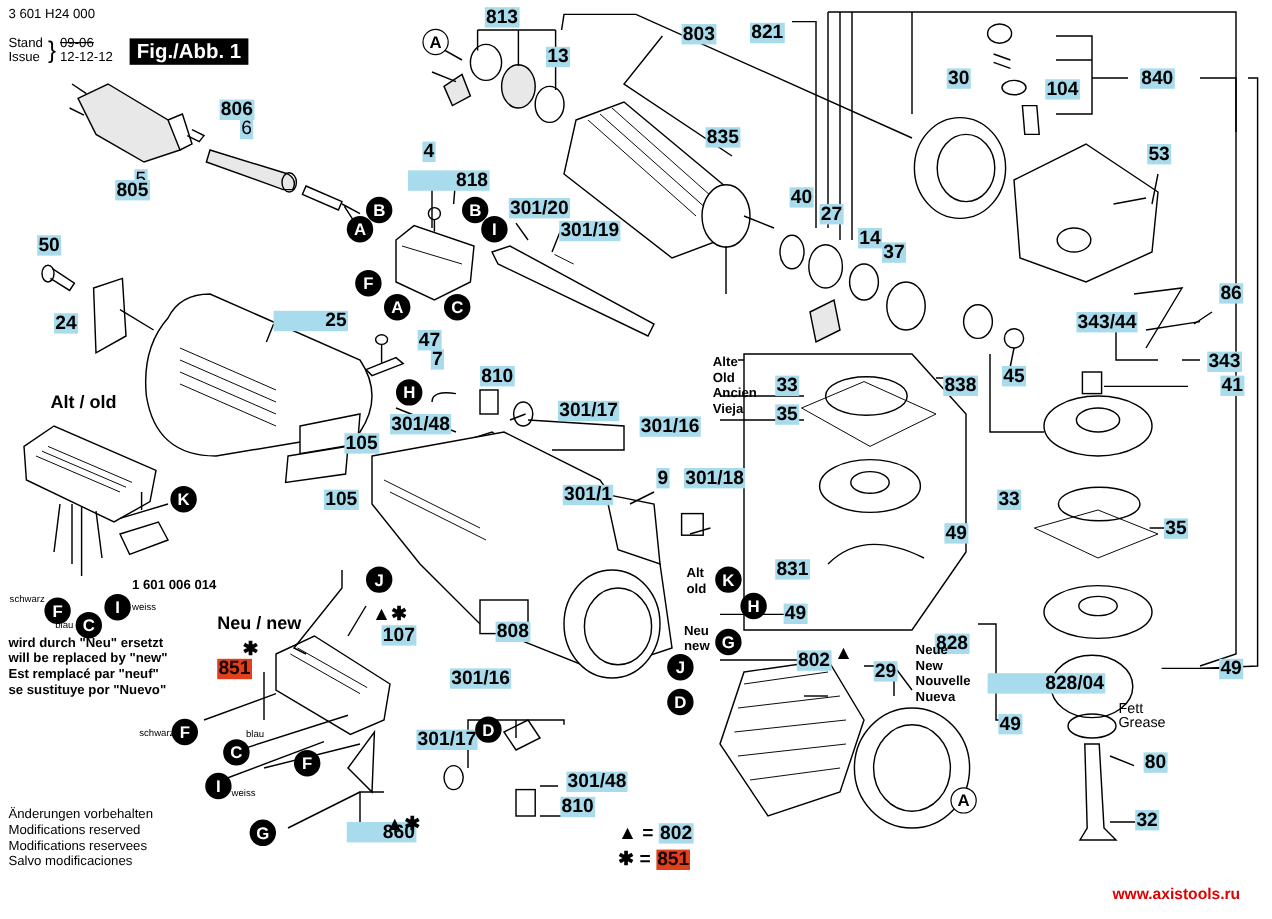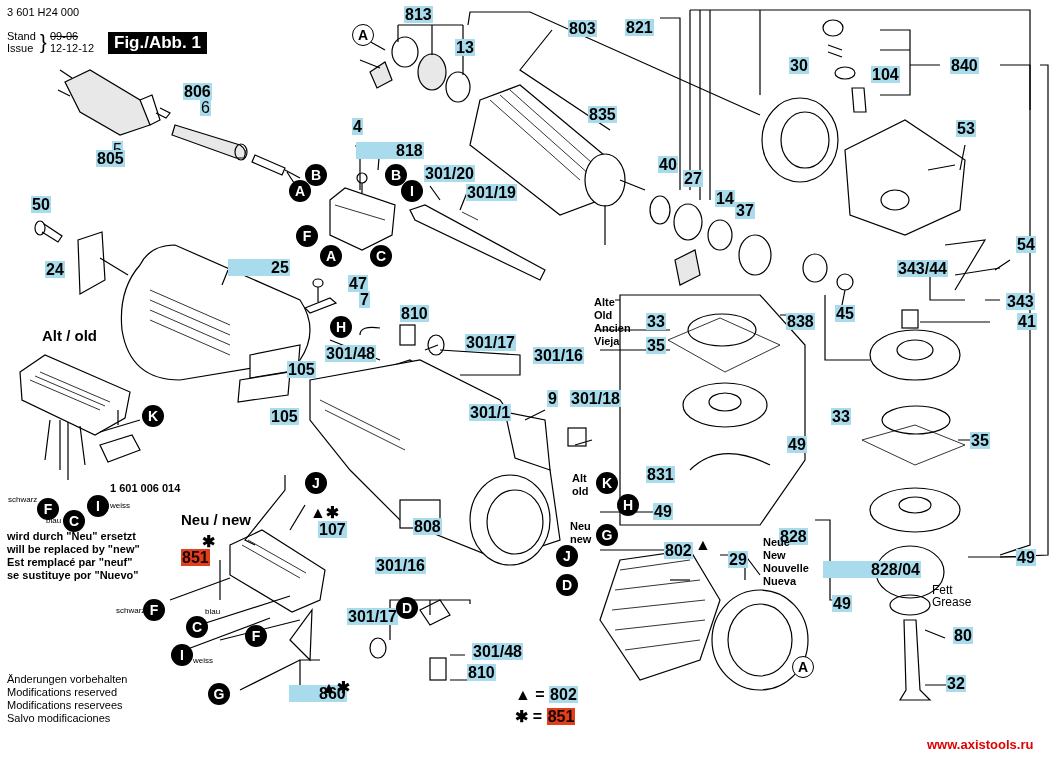--- a/index.html
+++ b/index.html
@@ -211,21 +211,21 @@
   <span class="pn" style="left:404px;top:6px;">813</span>
   <span class="pn" style="left:568px;top:20px;">803</span>
   <span class="pn" style="left:625px;top:19px;">821</span>
   <span class="pn" style="left:455px;top:39px;">13</span>
   <span class="pn" style="left:588px;top:106px;">835</span>
   <span class="pn" style="left:183px;top:83px;">806</span>
   <span class="pn" style="left:200px;top:99px;font-weight:normal;">6</span>
   <span class="pn" style="left:112px;top:141px;font-weight:normal;">5</span>
   <span class="pn" style="left:96px;top:150px;">805</span>
   <span class="pn" style="left:352px;top:118px;">4</span>
-  <span class="pn" style="left:356px;top:142px;padding-left:40px;">818</span>
+  <span class="pn" style="left:340px;top:142px;padding-left:40px;">818</span>
   <span class="pn" style="left:424px;top:165px;">301/20</span>
   <span class="pn" style="left:466px;top:184px;">301/19</span>
   <span class="pn" style="left:31px;top:196px;">50</span>
   <span class="pn" style="left:45px;top:261px;">24</span>
   <span class="pn" style="left:228px;top:259px;padding-left:43px;">25</span>
   <span class="pn" style="left:348px;top:275px;">47</span>
   <span class="pn" style="left:359px;top:291px;">7</span>
   <span class="pn" style="left:400px;top:305px;">810</span>
   <span class="pn" style="left:325px;top:345px;">301/48</span>
   <span class="pn" style="left:465px;top:334px;">301/17</span>
@@ -246,21 +246,21 @@
   <span class="pn" style="left:472px;top:643px;">301/48</span>
   <span class="pn" style="left:467px;top:664px;">810</span>
   <span class="pn" style="left:658px;top:156px;">40</span>
   <span class="pn" style="left:683px;top:170px;">27</span>
   <span class="pn" style="left:715px;top:190px;">14</span>
   <span class="pn" style="left:735px;top:202px;">37</span>
   <span class="pn" style="left:789px;top:57px;">30</span>
   <span class="pn" style="left:871px;top:66px;">104</span>
   <span class="pn" style="left:950px;top:57px;">840</span>
   <span class="pn" style="left:956px;top:120px;">53</span>
-  <span class="pn" style="left:1016px;top:236px;">54</span>
+  <span class="pn" style="left:1016px;top:236px;">86</span>
   <span class="pn" style="left:897px;top:260px;">343/44</span>
   <span class="pn" style="left:1006px;top:293px;">343</span>
   <span class="pn" style="left:786px;top:313px;">838</span>
   <span class="pn" style="left:835px;top:305px;">45</span>
   <span class="pn" style="left:1017px;top:313px;">41</span>
   <span class="pn" style="left:646px;top:313px;">33</span>
   <span class="pn" style="left:646px;top:337px;">35</span>
   <span class="pn" style="left:787px;top:436px;">49</span>
   <span class="pn" style="left:646px;top:466px;">831</span>
   <span class="pn" style="left:653px;top:503px;">49</span>

